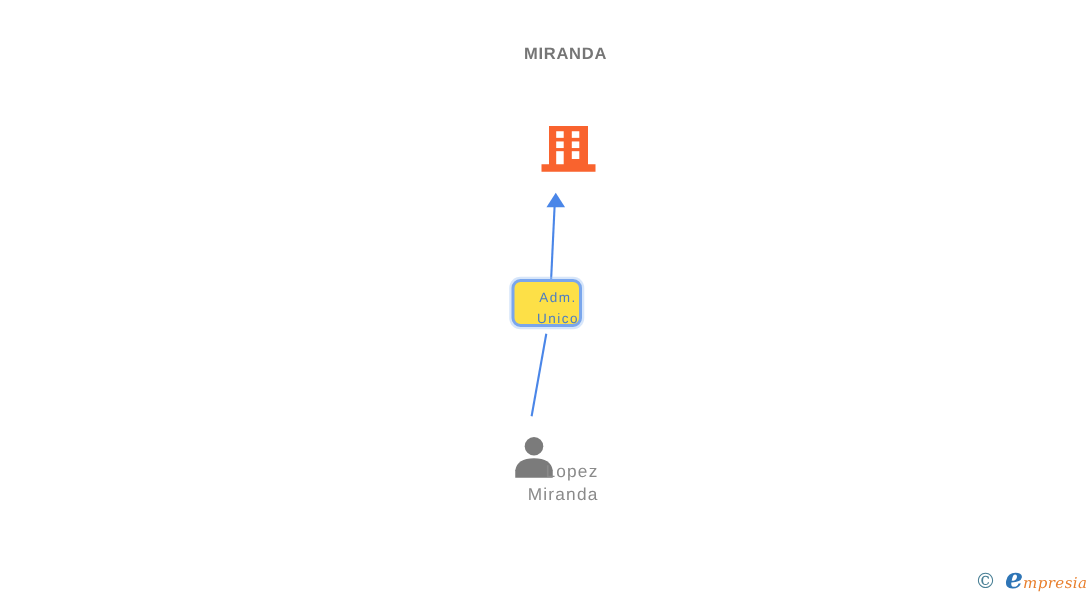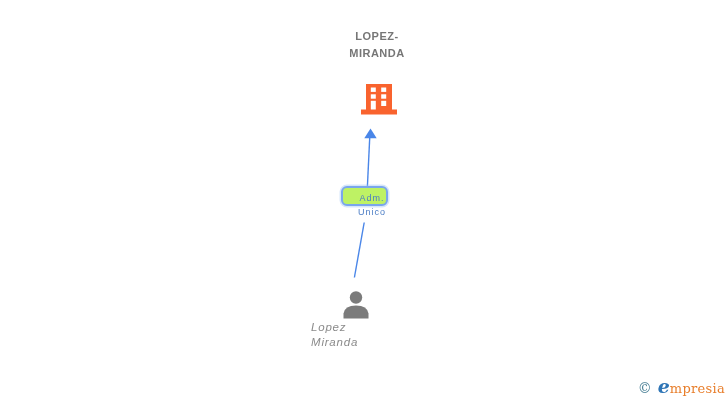--- a/index.html
+++ b/index.html
@@ -34,49 +34,48 @@
     color: var(--company-text-gray, #767676);
     cursor: pointer;
   }
 
   
   .rel-box {
     position: absolute;
     left: 341px;
     top: 186px;
     width: 47px;
-    height: 20px;
+    height: 32px;
     box-sizing: border-box;
-    background: #bef264;
+    background: #fde047;
     border: 2px solid var(--label-border-blue, #7AA6EC);
     border-radius: 6px;
     box-shadow: 0 0 0 1.5px rgba(167, 199, 245, 0.45);
     text-align: center;
     font-size: 9px;
     line-height: 13.5px;
     padding-top: 4px;
     letter-spacing: 1px;
     color: var(--label-text-blue, #4A7CC4);
     cursor: pointer;
     padding-left: 15px;
   }
 
   
   .person-label {
     position: absolute;
     left: 311px;
-    top: 320px;
+    top: 308px;
     width: 88px;
-    text-align: left;
+    text-align: right;
     font-size: 11.5px;
     line-height: 15px;
     letter-spacing: 0.8px;
     color: var(--person-text-gray, #8A8A8A);
     cursor: pointer;
-    font-style: italic;
   }
 
   
   .connector {
     stroke: var(--connector-blue, #4A86E8);
     stroke-width: 1.4;
     fill: none;
   }
   .arrowhead { fill: var(--connector-blue, #4A86E8); }
   .bld { fill: var(--building-orange, #F9632E); }
@@ -101,21 +100,22 @@
   }
   .logo .brand-e {
     font-family: "DejaVu Serif", "Liberation Serif", serif;
     font-style: italic;
     font-weight: bold;
     font-size: 19px;
     color: var(--logo-e-blue, #2E75B6);
   }
   .logo .brand-rest {
     font-family: "DejaVu Serif", "Liberation Serif", serif;
-    font-size: 13px;
+    font-style: italic;
+    font-size: 10px;
     letter-spacing: 0.3px;
     color: var(--logo-rest-orange, #E87E2B);
   }
 </style>
 </head>
 <body>
 
 <div class="canvas">
 
   <svg class="svg-layer" viewBox="0 0 728 400" xmlns="http://www.w3.org/2000/svg">
@@ -137,21 +137,20 @@
       <rect class="win" x="381.2" y="100.8" width="5" height="5.2"></rect>
     </g>
 
     <g>
       <circle class="person-shape" cx="356" cy="297.5" r="6.2"></circle>
       <path class="person-shape" d="M343.5 318.5 L368.5 318.5 L368.5 313.5 Q367.2 305.5 356 305.5 Q344.8 305.5 343.5 313.5 Z"></path>
     </g>
   </svg>
 
   <div class="company-label">
-    <div>LOPEZ-</div>
     <div>MIRANDA</div>
   </div>
 
   <div class="rel-box">
     <div>Adm.</div>
     <div>Unico</div>
   </div>
 
   <div class="person-label">
     <div>Lopez</div>

